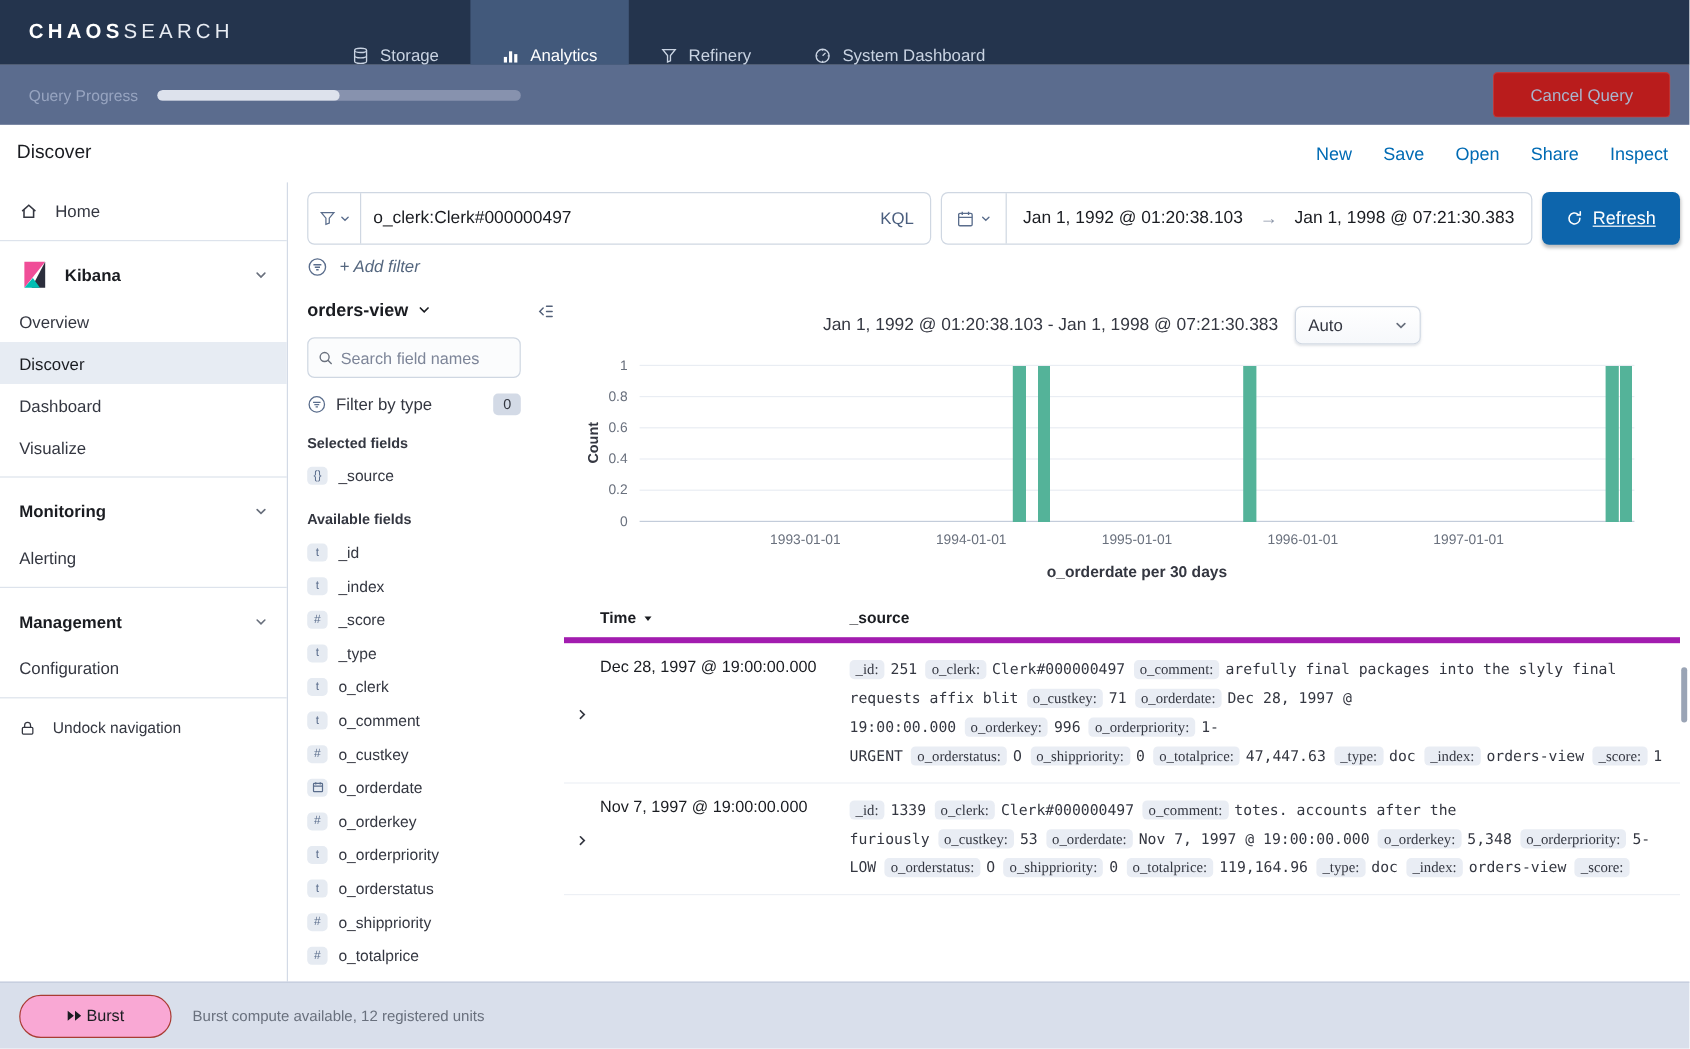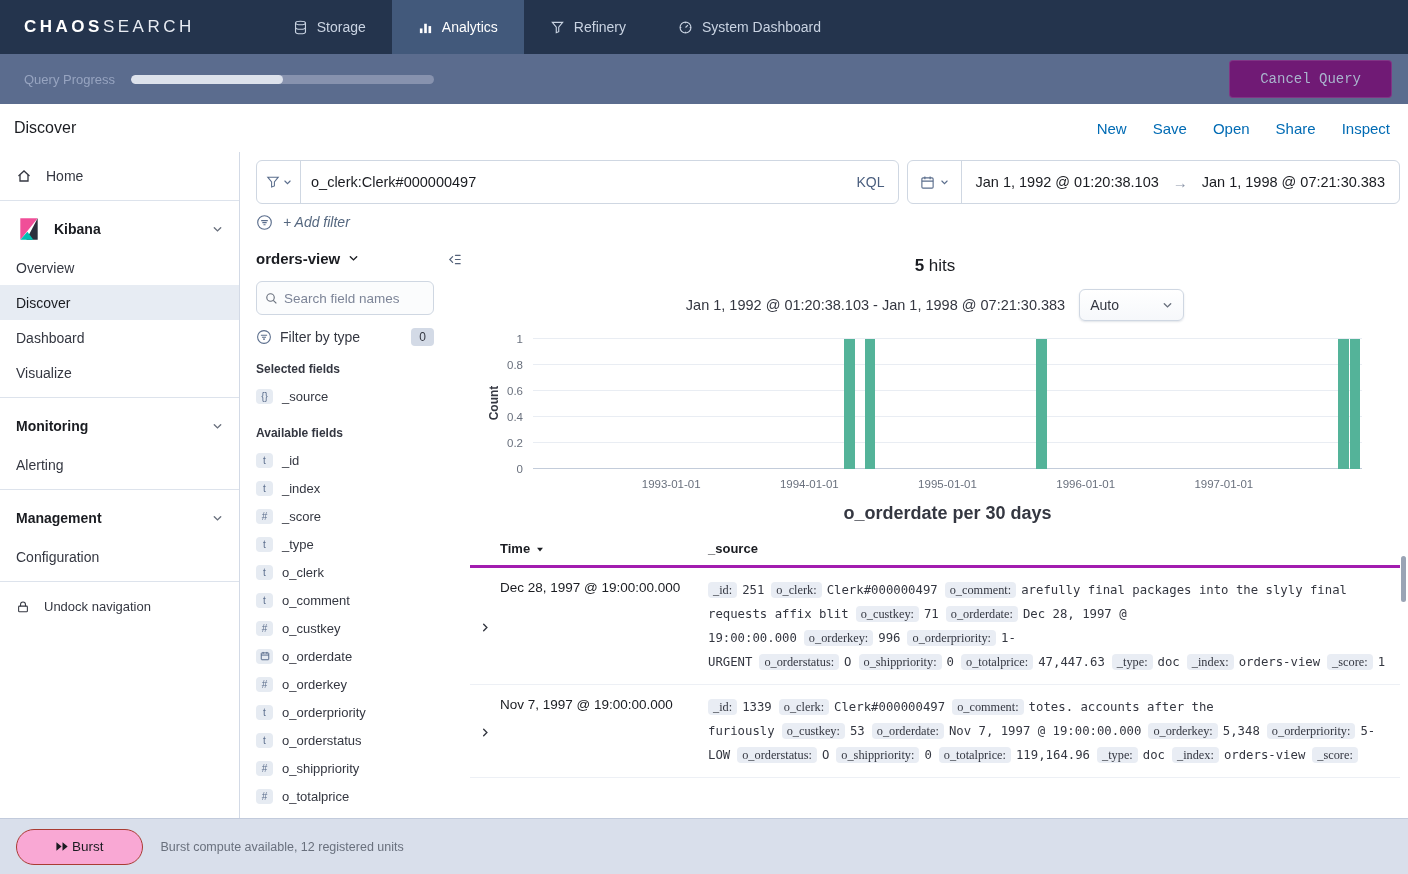--- a/index.html
+++ b/index.html
@@ -7,29 +7,29 @@
   body { font-family:"Liberation Sans","DejaVu Sans",sans-serif; color:#343741; background:#fff; overflow:hidden; position:relative; }
   .app { width:1408px; height:874px; display:flex; flex-direction:column; }
   .icon { display:inline-flex; align-items:center; justify-content:center; }
 
   
   .topnav { height:54px; background:var(--topnav-bg,#24344d); display:flex; align-items:stretch; flex-shrink:0; }
   .brand { display:flex; align-items:center; padding:0 26px 0 24px; color:#fff; font-size:17px; letter-spacing:3.5px; white-space:nowrap; }
   .brand-bold { font-weight:700; }
   .brand-light { font-weight:300; color:#e8ecf3; }
   .tabs { display:flex; margin-left:46px; }
-  .tab { display:flex; align-items:center; gap:9px; padding:0 26px; color:#c9d3e2; font-size:14px; cursor:pointer; white-space:nowrap; }
+  .tab { display:flex; align-items:flex-end; gap:9px; padding:0 26px; color:#c9d3e2; font-size:14px; cursor:pointer; white-space:nowrap; }
   .tab.active { background:var(--topnav-active-bg,#42597b); color:#fff; }
 
   
   .progress-row { height:50px; background:var(--progress-row-bg,#5b6c8e); display:flex; align-items:center; padding:0 16px 0 24px; flex-shrink:0; }
   .progress-label { color:#97a4c0; font-size:13px; margin-right:16px; }
   .progress-track { width:303px; height:9px; background:#8792ae; border-radius:5px; overflow:hidden; }
   .progress-fill { height:100%; background:#dde2ec; border-radius:5px; width:0; }
-  .cancel-btn { margin-left:auto; background:#701a75; color:#a9b5cd; border:1px solid rgba(255,255,255,.12); border-radius:4px; font-size:14px; padding:10px 30px; font-family:Liberation Mono, monospace; }
+  .cancel-btn { margin-left:auto; background:#b91c1c; color:#a9b5cd; border:1px solid rgba(255,255,255,.12); border-radius:4px; font-size:14px; padding:10px 30px; font-family:Liberation Sans, sans-serif; }
 
   
   .page-header { height:48px; display:flex; align-items:center; padding:0 18px 0 14px; flex-shrink:0; }
   .page-header h1 { font-size:16px; font-weight:400; color:#1a1c21; }
   .header-actions { margin-left:auto; display:flex; gap:26px; }
   .header-actions a { color:var(--accent-blue,#006bb4); font-size:15px; text-decoration:none; cursor:pointer; }
 
   
   .content { flex:1; display:flex; min-height:0; }
   .left-nav { width:240px; border-right:1px solid #d3dae6; padding-top:6px; flex-shrink:0; }
@@ -81,24 +81,24 @@
   .interval-select .chev { margin-left:auto; color:#69707d; display:inline-flex; }
 
   .chart { position:relative; height:130px; margin:18px 38px 0 63px; flex-shrink:0; }
   .ylabel { position:absolute; left:-56px; top:44%; transform:rotate(-90deg); font-size:12px; font-weight:700; color:#343741; }
   .plot { position:absolute; inset:0; }
   .gridline { position:absolute; left:0; right:0; height:1px; background:#e9edf3; }
   .gridline.zero { background:#c3ccda; }
   .ytick { position:absolute; right:calc(100% + 10px); transform:translateY(50%); font-size:11.5px; color:#69707d; }
   .xtick { position:absolute; top:calc(100% + 9px); transform:translateX(-50%); font-size:11.5px; color:#69707d; white-space:nowrap; }
   .bar { position:absolute; bottom:0; background:var(--histogram-bar,#54b399); }
-  .xlabel { position:absolute; top:calc(100% + 34px); left:0; right:0; text-align:center; font-size:18px; font-weight:700; color:#343741; }
+  .xlabel { position:absolute; top:calc(100% + 34px); left:0; right:0; text-align:center; font-size:13px; font-weight:700; color:#343741; }
 
   .doc-table { margin-top:66px; }
-  .t-head { display:flex; align-items:center; border-bottom:3px solid #a21caf; padding:6px 0 9px; font-size:13px; font-weight:600; color:#1a1c21; }
+  .t-head { display:flex; align-items:center; border-bottom:5px solid #a21caf; padding:6px 0 9px; font-size:13px; font-weight:600; color:#1a1c21; }
   .col-exp { width:30px; flex-shrink:0; }
   .col-time { width:208px; flex-shrink:0; display:flex; align-items:center; gap:5px; cursor:pointer; }
   .col-src { flex:1; }
   .doc-row { display:flex; border-bottom:1px solid #edf0f5; padding:10px 0; }
   .doc-row .expander { width:30px; flex-shrink:0; color:#343741; padding-top:3px; cursor:pointer; }
   .doc-row .time { width:208px; flex-shrink:0; font-size:13.5px; color:#1a1c21; padding-top:2px; }
   .doc-row .src { flex:1; font-family:"DejaVu Sans Mono","Liberation Mono",monospace; font-size:12.3px; line-height:24px; color:#343741; min-width:0; word-break:break-word; }
   .src .k { background:#e9edf4; border-radius:4px; padding:1px 5px; margin-right:5px; white-space:nowrap;font-family:Liberation Serif, serif; }
   .src .v { margin-right:7px; }
 
@@ -286,20 +286,29 @@
                 <svg width="9" height="9" viewBox="0 0 12 12" fill="none" stroke="currentColor" stroke-width="1.5" stroke-linecap="round">
                   <path d="M2.5 4l3.5 3.5L9.5 4"></path>
                 </svg>
               </span>
           </div>
           <span class="date-text">Jan 1, 1992 @ 01:20:38.103</span>
           <span class="date-arrow">→</span>
           <span class="date-text">Jan 1, 1998 @ 07:21:30.383</span>
         </div>
 
+        <button class="refresh-btn">
+          <span class="icon">
+              <svg width="14" height="14" viewBox="0 0 16 16" fill="none" stroke="currentColor" stroke-width="1.5" stroke-linecap="round">
+                <path d="M13.2 8A5.2 5.2 0 1 1 11.6 4.3"></path>
+                <path d="M13.6 1.8v3h-3"></path>
+              </svg>
+            </span>
+          <span class="refresh-label">Refresh</span>
+        </button>
       </div>
 
       <div class="filter-row">
         <span class="icon">
             <svg width="17" height="17" viewBox="0 0 18 18" fill="none" stroke="currentColor" stroke-width="1.2">
               <circle cx="9" cy="9" r="7.2"></circle>
               <path d="M5.5 7h7M6.7 9.2h4.6M7.9 11.4h2.2"></path>
             </svg>
           </span>
         <span class="add-filter">+ Add filter</span>
@@ -409,24 +418,20 @@
                 <span>o_shippriority</span>
               </div>
               <div class="field-item">
                 <span class="type-badge">#</span>
                 <span>o_totalprice</span>
               </div>
             </div>
         </aside>
 
         <section class="results">
-          <div class="hits">
-            <strong>5</strong>
-            <span>hits</span>
-          </div>
 
           <div class="range-row">
             <span>Jan 1, 1992 @ 01:20:38.103 - Jan 1, 1998 @ 07:21:30.383</span>
             <div class="interval-select">
               <span>Auto</span>
               <span class="chev icon">
                   <svg width="11" height="11" viewBox="0 0 12 12" fill="none" stroke="currentColor" stroke-width="1.5" stroke-linecap="round">
                     <path d="M2.5 4l3.5 3.5L9.5 4"></path>
                   </svg>
                 </span>

